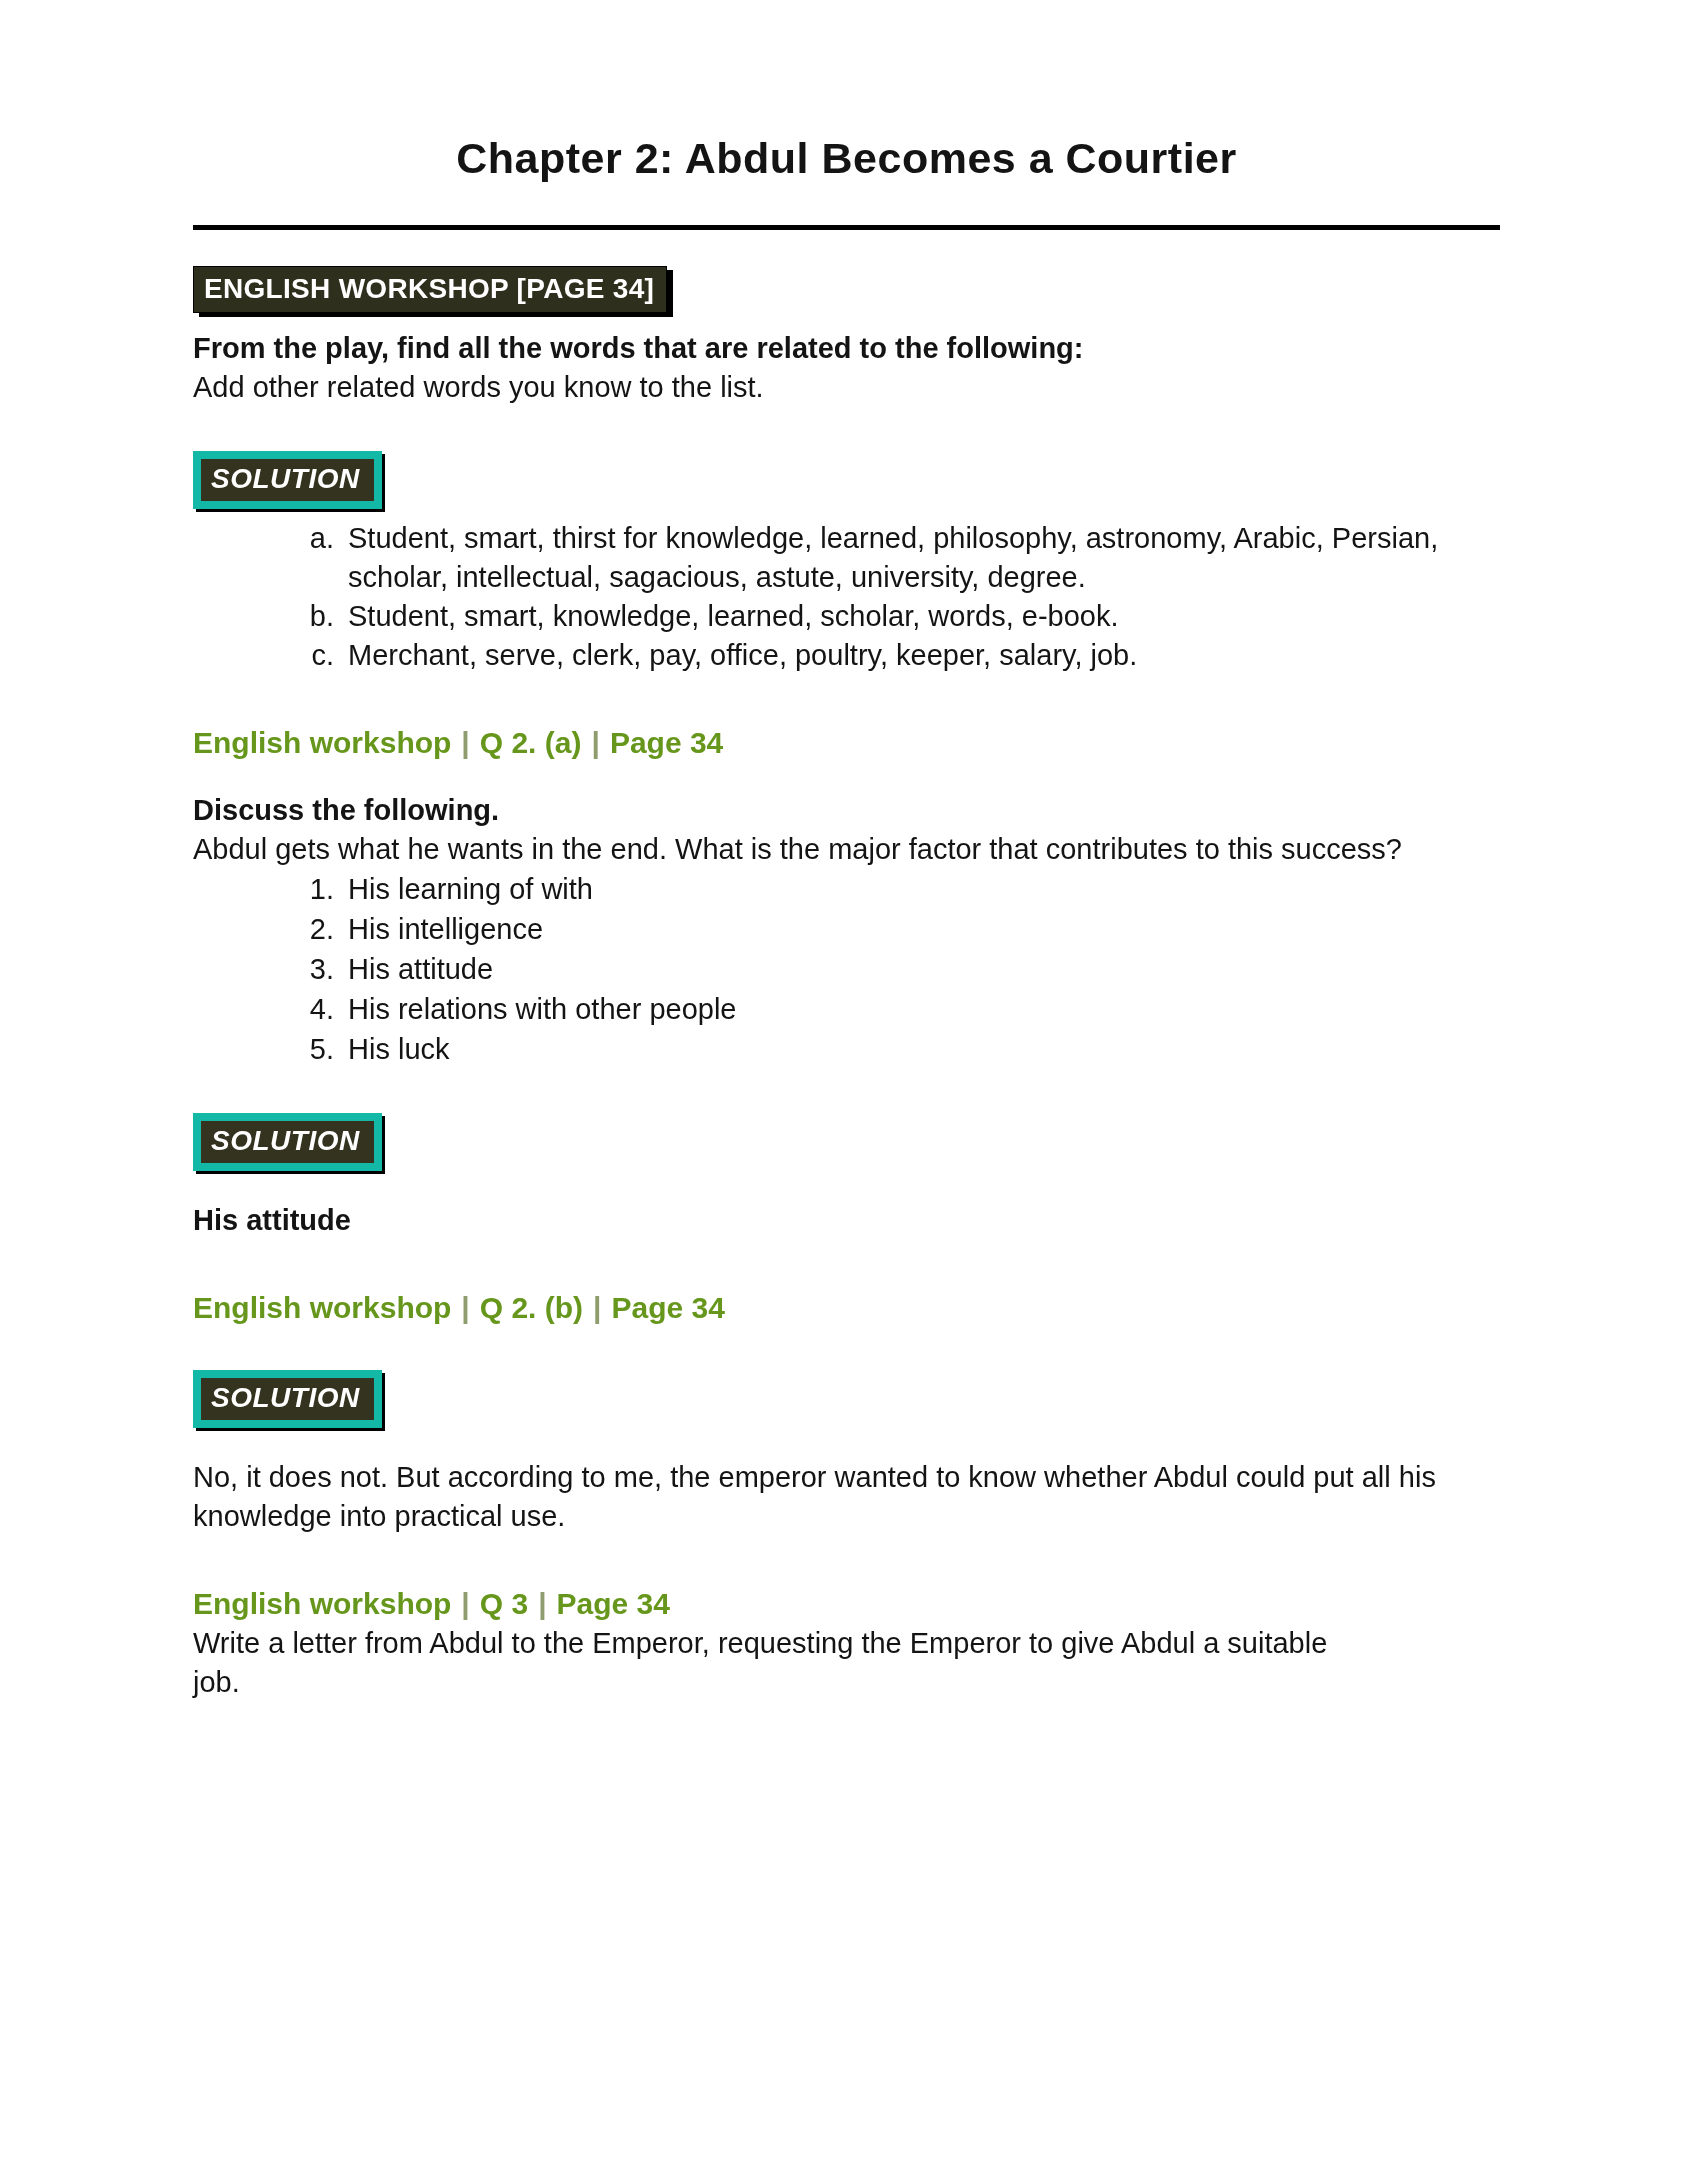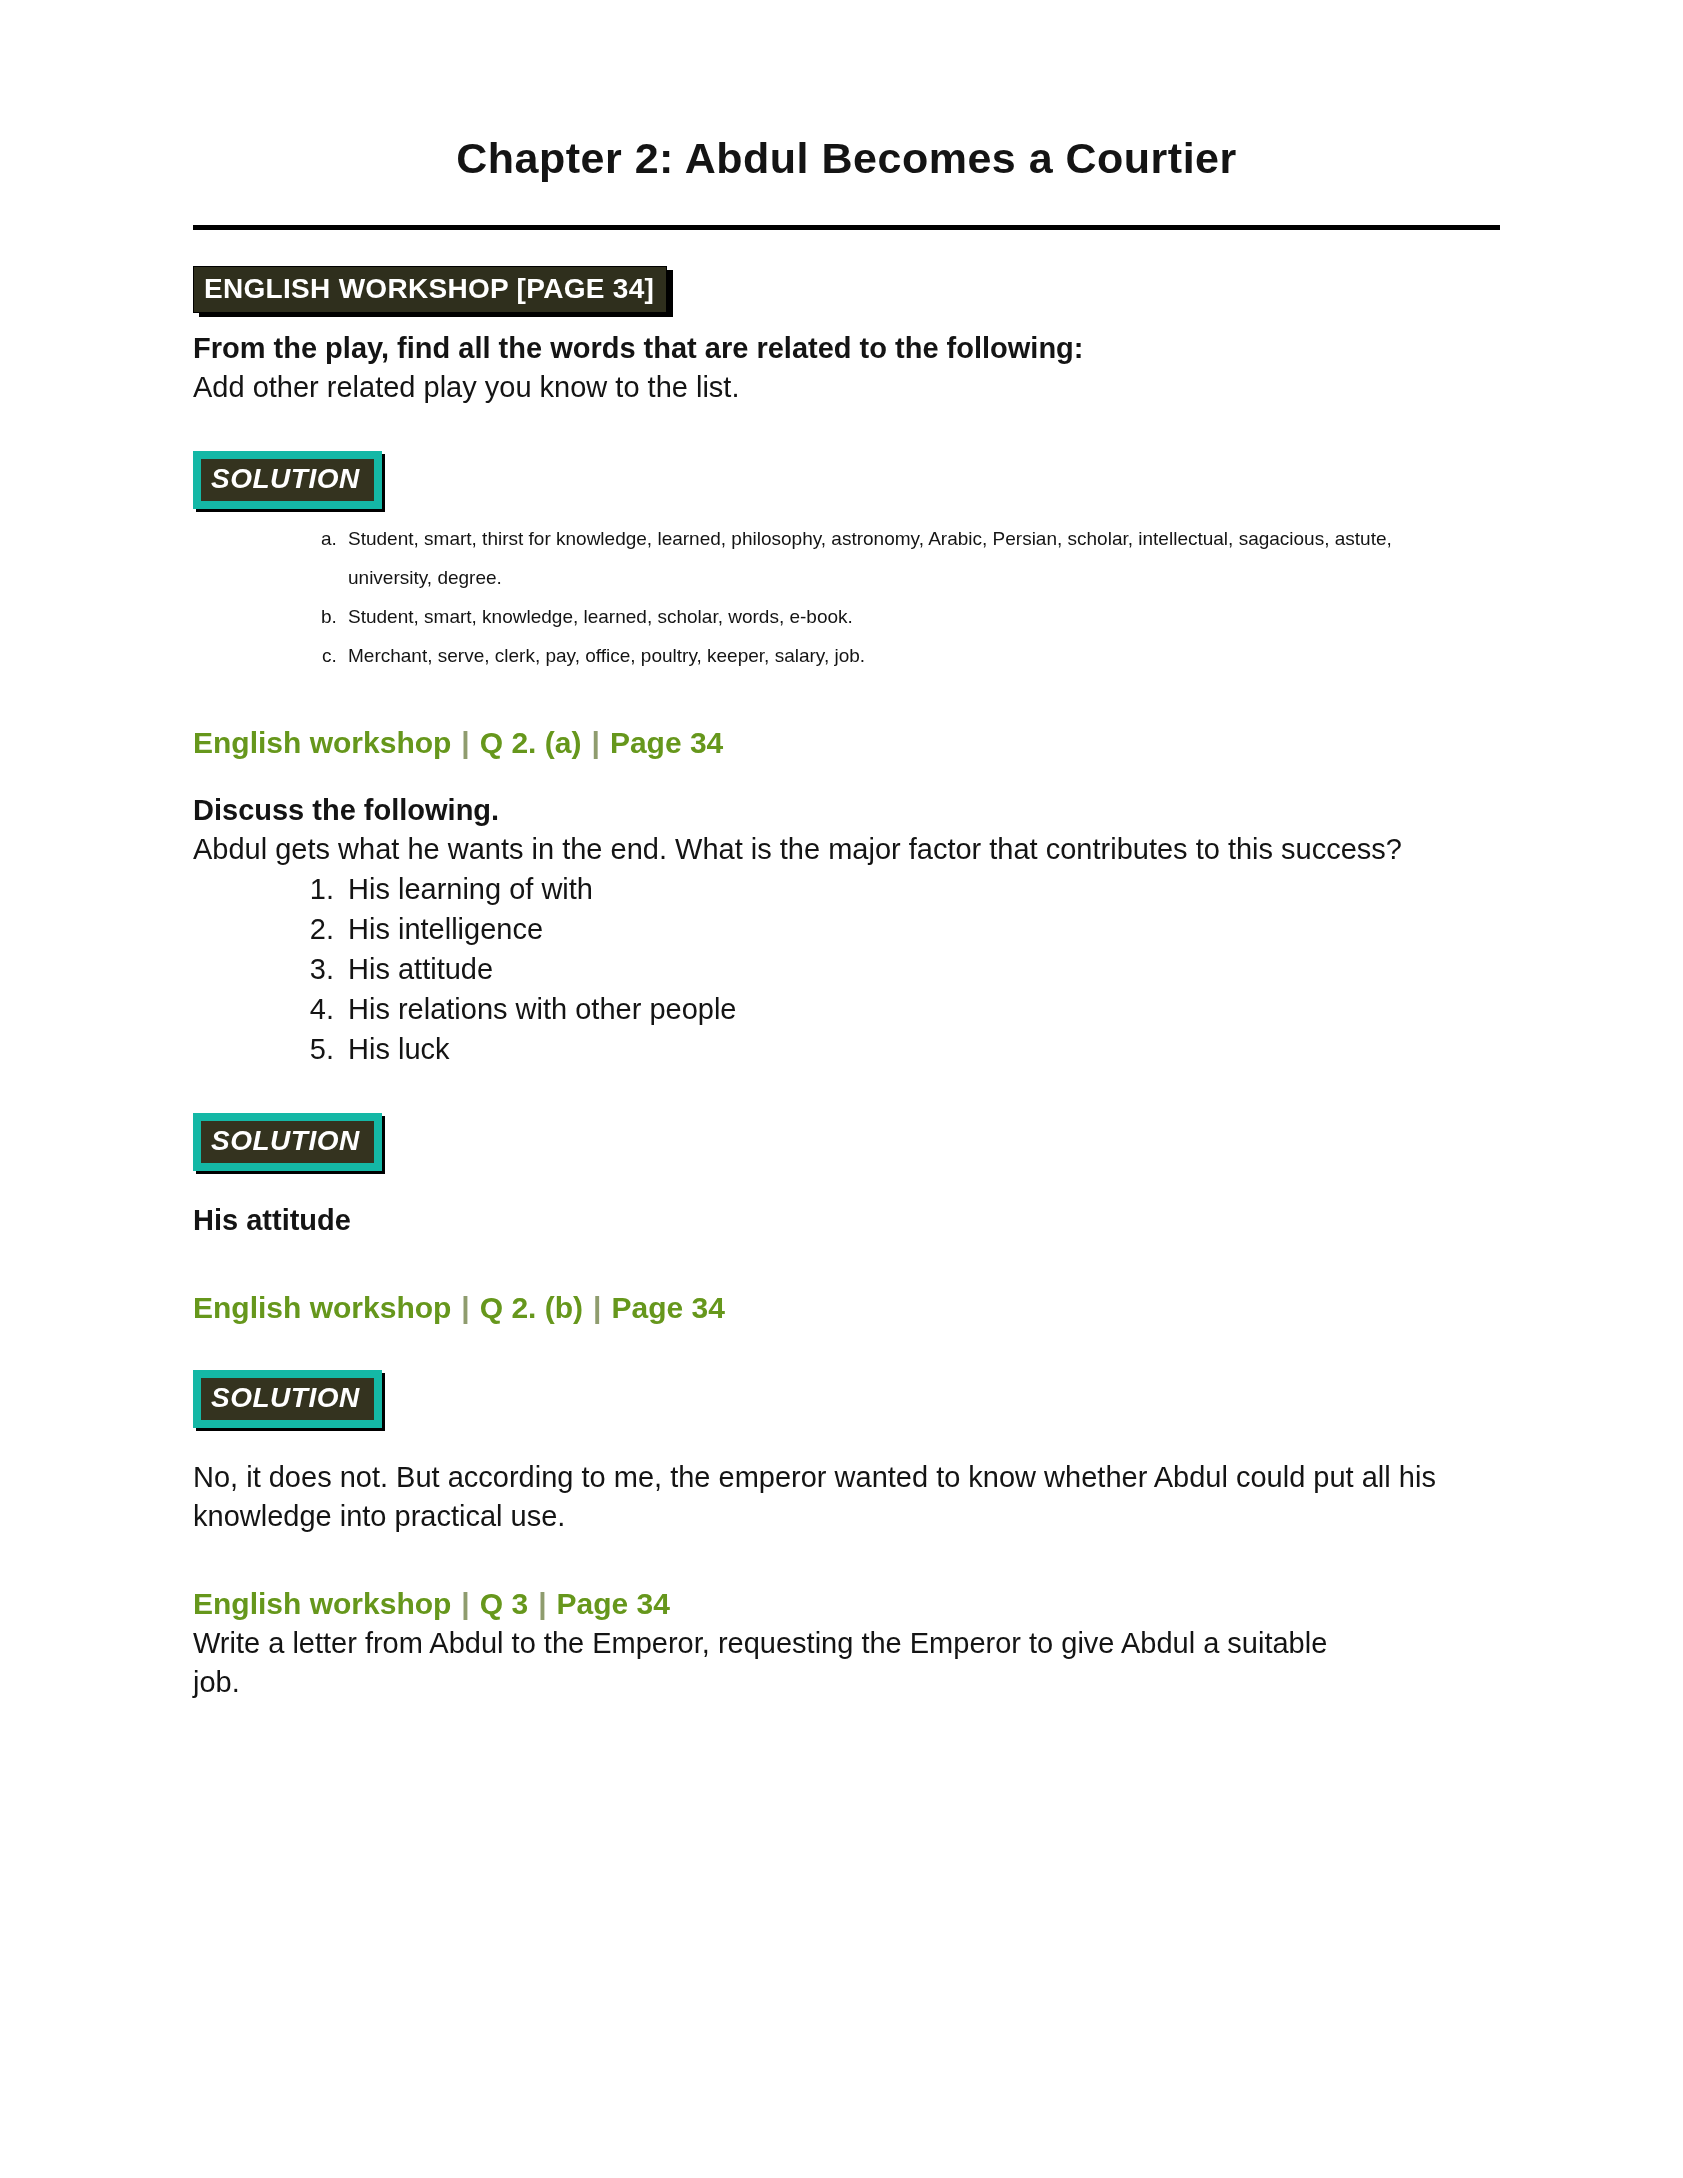--- a/index.html
+++ b/index.html
@@ -76,21 +76,21 @@
     line-height: 40px;
   }
 
   ol.alpha {
     margin: 0;
     padding-left: 149px;
     list-style: lower-alpha;
     max-width: 1129px;
   }
   ol.alpha li {
-    font-size: 19px;
+    font-size: 29px;
     line-height: 39px;
     padding-left: 6px;
   }
 
   ol.nums {
     margin: 0;
     padding-left: 149px;
     list-style: decimal;
   }
   ol.nums li {
@@ -128,21 +128,21 @@
 
     <h1 class="doc-title">Chapter 2: Abdul Becomes a Courtier</h1>
     <hr class="title-rule">
 
     <div class="banner-wrap">
       <span class="banner">ENGLISH WORKSHOP [PAGE 34]</span>
     </div>
 
 
     <p class="bold">From the play, find all the words that are related to the following:</p>
-    <p>Add other related play you know to the list.</p>
+    <p>Add other related words you know to the list.</p>
 
     <div class="sol-badge-wrap">
       <span class="sol-badge">SOLUTION</span>
     </div>
     <ol class="alpha">
       <li>Student, smart, thirst for knowledge, learned, philosophy, astronomy, Arabic, Persian, scholar, intellectual, sagacious, astute, university, degree.</li>
       <li>Student, smart, knowledge, learned, scholar, words, e-book.</li>
       <li>Merchant, serve, clerk, pay, office, poultry, keeper, salary, job.</li>
     </ol>
 

